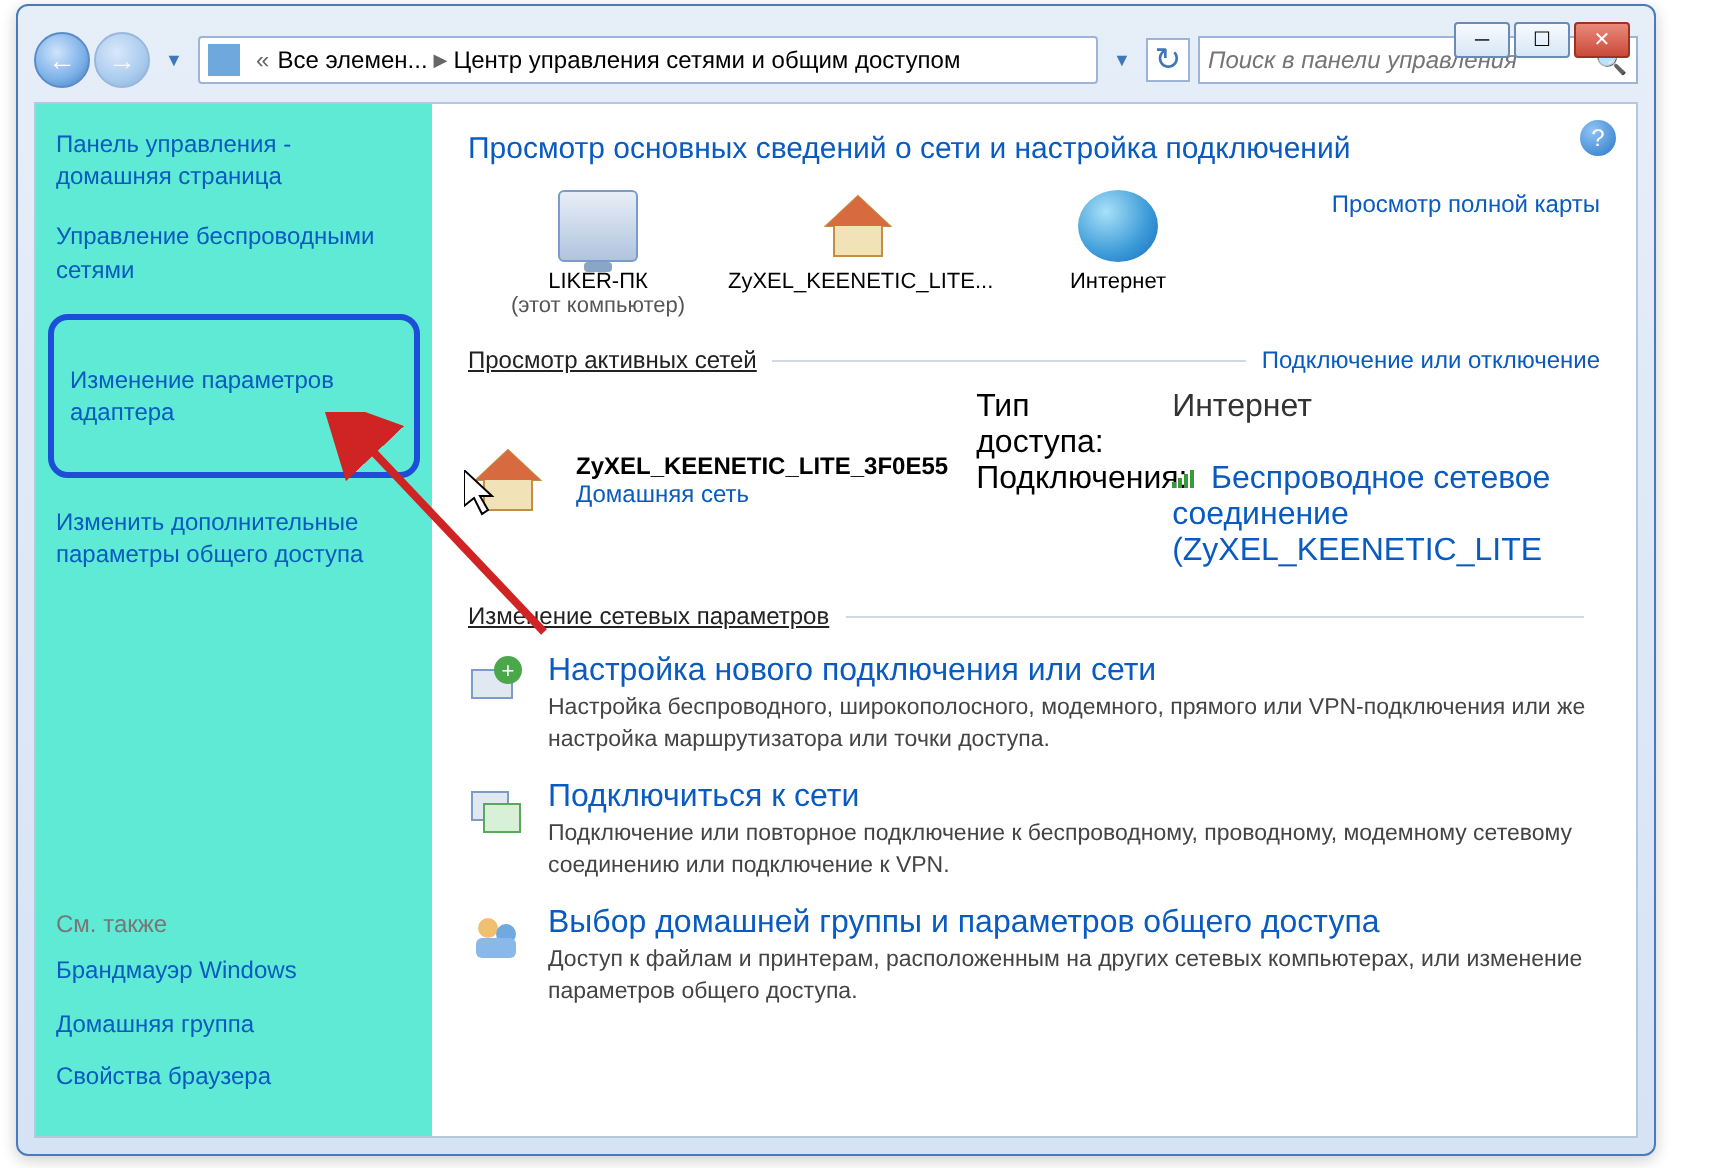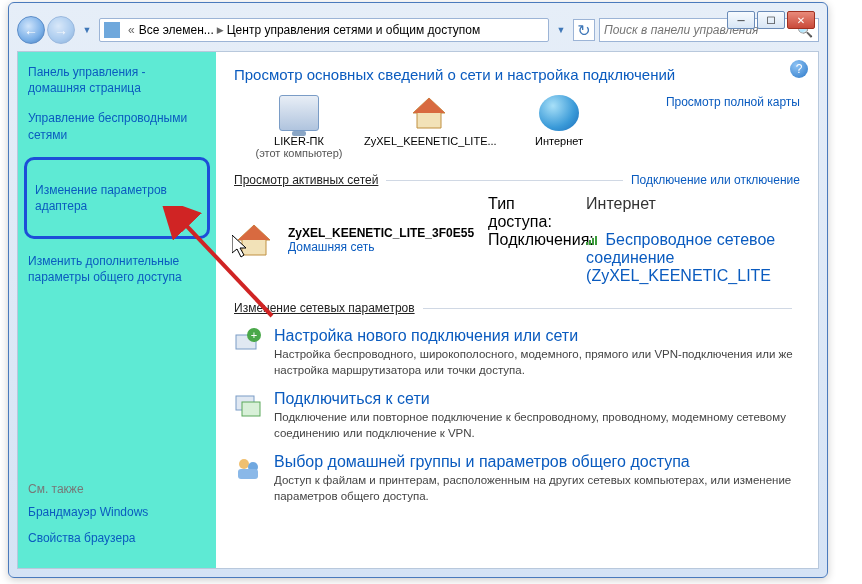--- a/index.html
+++ b/index.html
@@ -117,20 +117,21 @@
 
   <div class="content">
     <div class="sidebar">
       <div class="link">Панель управления - домашняя страница</div>
       <div class="link">Управление беспроводными сетями</div>
       <div class="link highlight">Изменение параметров адаптера</div>
       <div class="link">Изменить дополнительные параметры общего доступа</div>
       <div class="see-also">
         <div class="hdr">См. также</div>
         <div class="link">Брандмауэр Windows</div>
+        <div class="link">Домашняя группа</div>
         <div class="link">Свойства браузера</div>
       </div>
     </div>
 
     <div class="main">
       <div class="help-icon">?</div>
       <h1>Просмотр основных сведений о сети и настройка подключений</h1>
 
       <div class="net-map">
         <div class="net-node">

